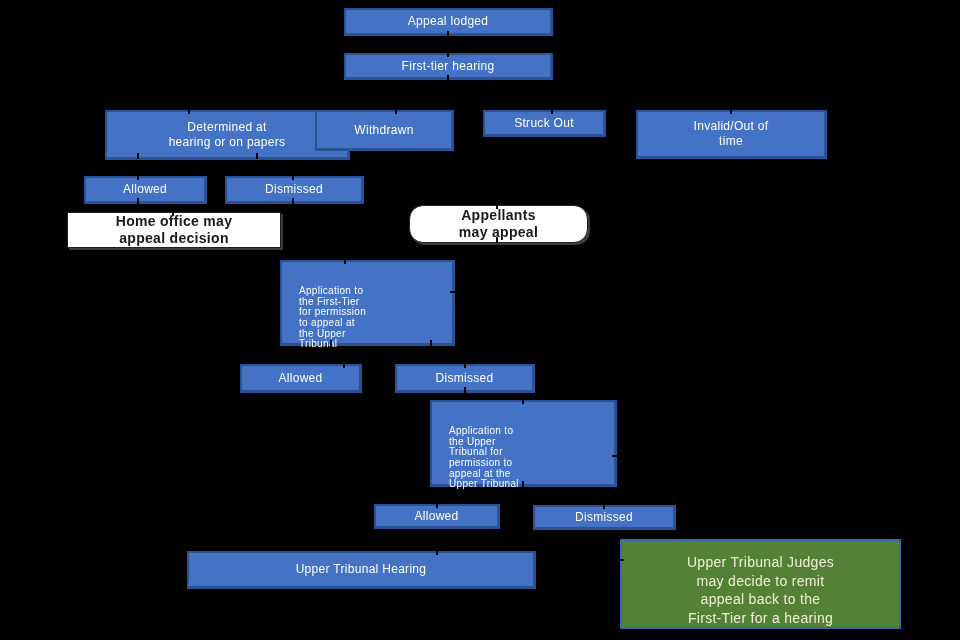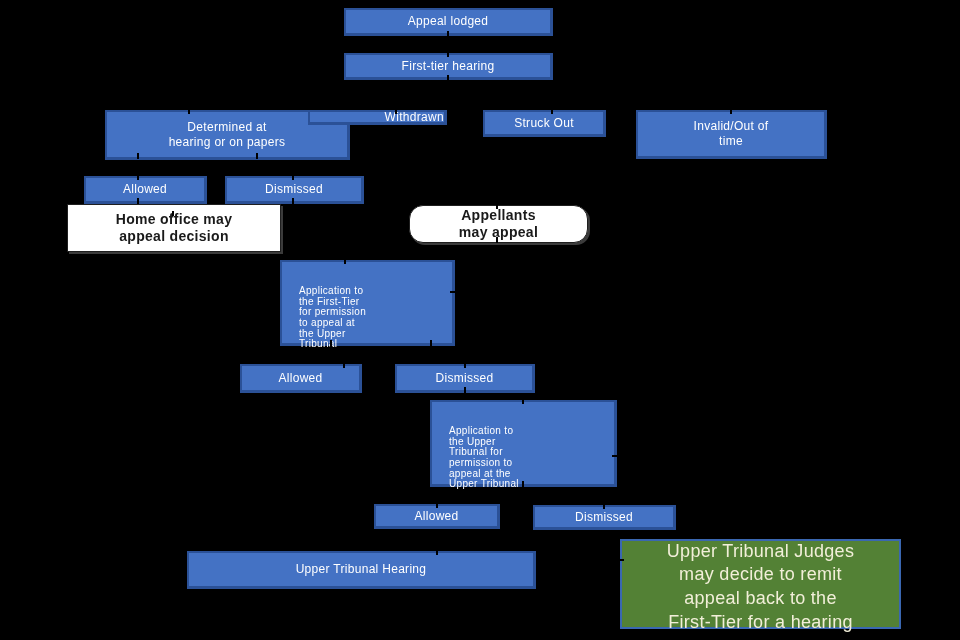--- a/index.html
+++ b/index.html
@@ -46,44 +46,44 @@
     border:1px solid var(--white-border);
     box-shadow:2px 2px 0 rgba(130,130,130,0.45);
     color:var(--text-dark);
     font-size:14px;
     font-weight:bold;
   }
   .green{
     background:var(--green);
     border:2px solid var(--green-border);
     color:var(--text-green-box);
-    font-size:18px;
-    align-items:center;
+    font-size:14px;
+    align-items:flex-end;
     padding-top:6px;
     line-height:1.32;
   }
   .leftalign{
     justify-content:flex-start;
     text-align:left;
     padding-left:17px;
     font-size:10px;
     line-height:1.07;
     align-items:flex-start;
     padding-top:24px;
   }
   
   .n-appeal {left:344px;top:8px;  width:209px;height:28px;}
   .n-fth    {left:344px;top:53px; width:209px;height:27px;}
   .n-det    {left:66px; top:110px;width:245px;height:50px;margin-left:39px;}
-  .n-wd     {left:308px;top:110px;width:139px;height:15px;text-align:right;}
+  .n-wd     {left:315px;top:110px;width:139px;height:41px;}
   .n-so     {left:483px;top:110px;width:123px;height:27px;}
   .n-inv    {left:636px;top:110px;width:191px;height:49px;justify-content:center;}
   .n-al1    {left:84px; top:176px;width:123px;height:28px;}
   .n-di1    {left:225px;top:176px;width:139px;height:28px;}
-  .n-ho     {left:67px; top:204px;width:214px;height:48px;justify-content:flex-end;}
+  .n-ho     {left:67px; top:212px;width:214px;height:36px;justify-content:flex-end;}
   .n-ap     {left:409px;top:205px;width:179px;height:38px;border-radius:14px;}
   .n-aft    {left:280px;top:260px;width:175px;height:86px;}
   .n-al2    {left:240px;top:364px;width:122px;height:29px;}
   .n-di2    {left:395px;top:364px;width:140px;height:29px;}
   .n-aut    {left:430px;top:400px;width:187px;height:87px;}
   .n-al3    {left:374px;top:504px;width:126px;height:25px;}
   .n-di3    {left:533px;top:505px;width:143px;height:25px;}
   .n-uth    {left:187px;top:551px;width:349px;height:38px;}
   .n-grn    {left:620px;top:539px;width:281px;height:90px;}
   

